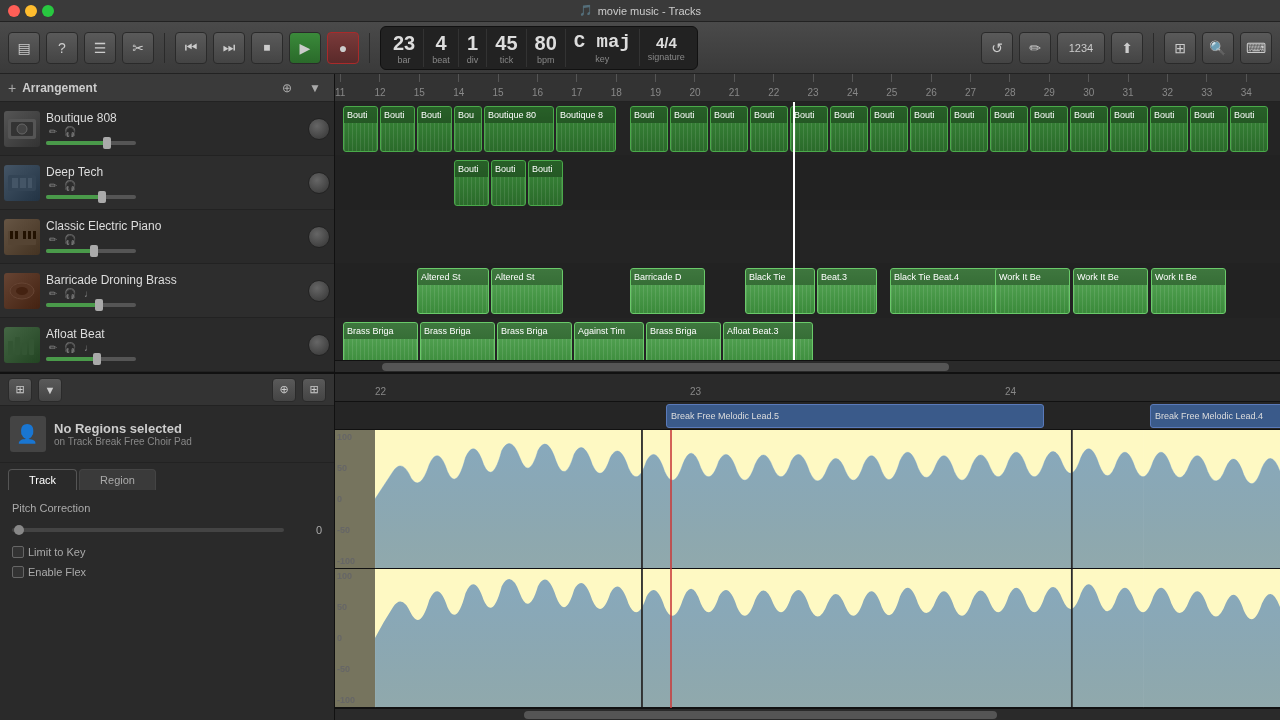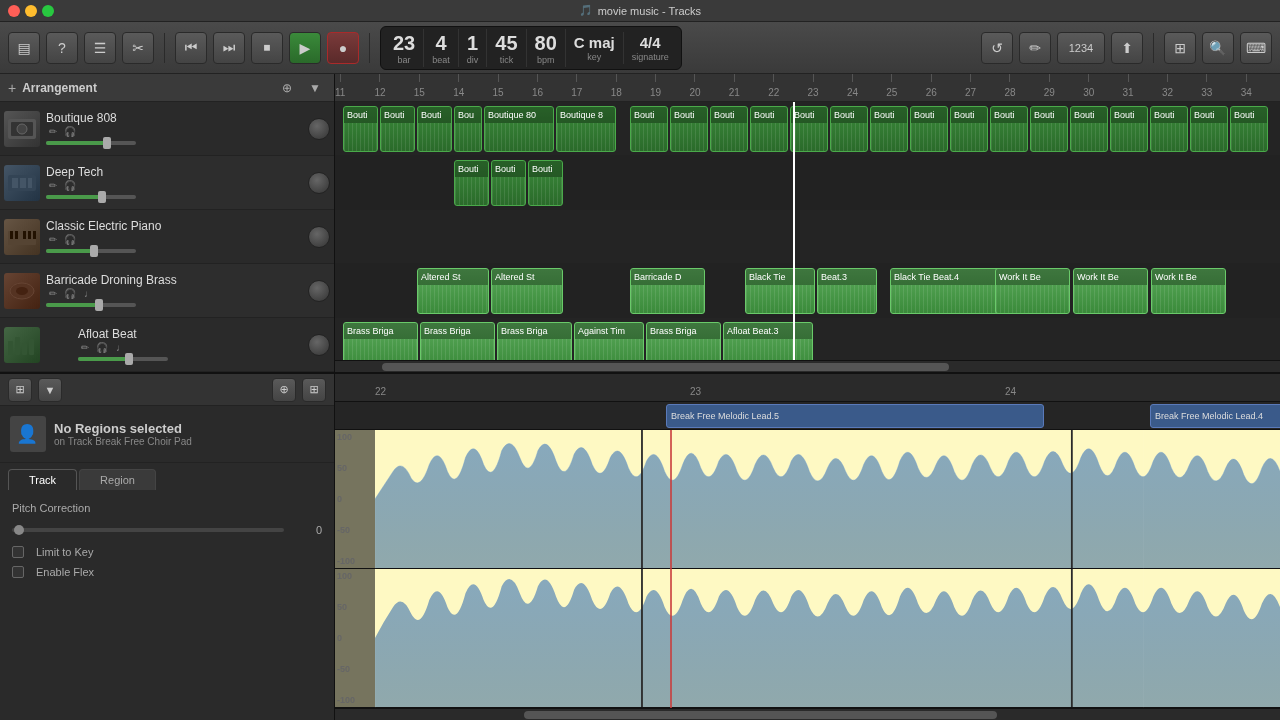--- a/index.html
+++ b/index.html
@@ -411,21 +411,21 @@
       width: 30px;
       text-align: right;
       font-size: 11px;
       color: #aaa;
       margin-left: 8px;
     }
     .checkbox-row {
       display: flex;
       align-items: center;
       margin-bottom: 8px;
-      gap: 12px;
+      gap: 4px;
       font-size: 11px;
       color: #aaa;
     }
     .checkbox-box {
       width: 12px; height: 12px;
       border: 1px solid #666;
       background: #333;
       border-radius: 2px;
     }
 
@@ -621,21 +621,21 @@
     </div>
     <div class="transport-group">
       <div class="transport-val">45</div>
       <div class="transport-label">tick</div>
     </div>
     <div class="transport-group">
       <div class="transport-val">80</div>
       <div class="transport-label">bpm</div>
     </div>
     <div class="transport-group">
-      <div class="transport-val" style="font-size:15px;">C maj</div>
+      <div class="transport-val" style="font-size:19px;font-family:Liberation Mono, monospace;">C maj</div>
       <div class="transport-label">key</div>
     </div>
     <div class="transport-group">
       <div class="transport-val" style="font-size:15px;">4/4</div>
       <div class="transport-label">signature</div>
     </div>
   </div>
 
   <div style="flex:1"></div>
   <div class="toolbar-btn">
@@ -766,21 +766,21 @@
 
       <div class="track-row" style="height:54px;">
         <div class="track-thumb thumb-afloat">
           <svg width="36" height="36" viewBox="0 0 36 36">
               <rect x="4" y="14" width="5" height="14" rx="1" fill="#335533"></rect>
               <rect x="11" y="10" width="5" height="18" rx="1" fill="#335533"></rect>
               <rect x="18" y="16" width="5" height="12" rx="1" fill="#335533"></rect>
               <rect x="25" y="12" width="5" height="16" rx="1" fill="#335533"></rect>
             </svg>
         </div>
-        <div style="flex:1;min-width:0;margin-left:32px;">
+        <div style="flex:1;min-width:0;">
           <div class="track-name">Afloat Beat</div>
           <div class="track-icons">
             <div class="track-icon">✏</div>
             <div class="track-icon">🎧</div>
             <div class="track-icon">♩</div>
           </div>
           <div class="track-fader">
             <div class="track-fader-fill" style="width:58%"></div>
             <div class="track-fader-thumb" style="left:52%"></div>
           </div>

